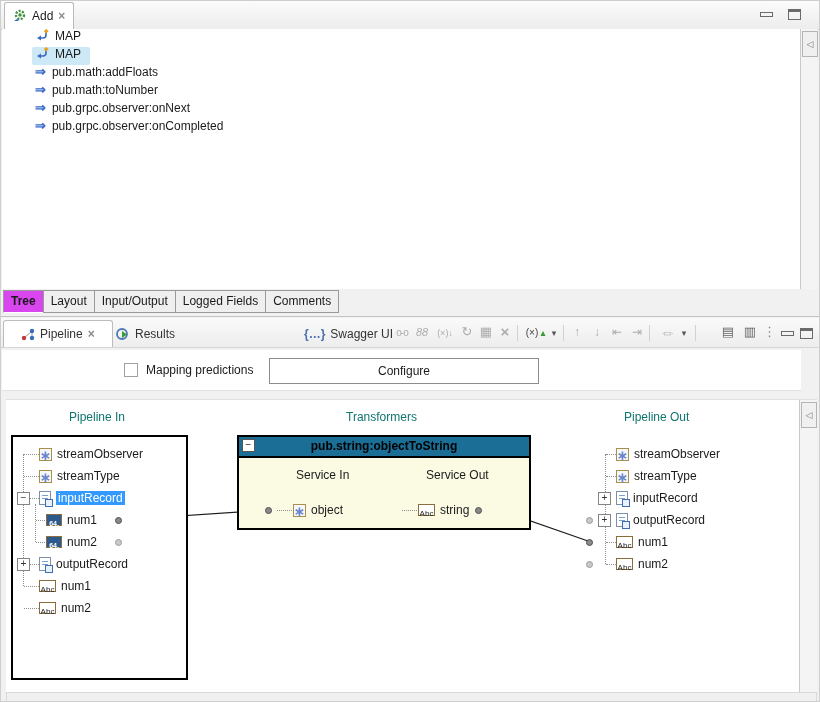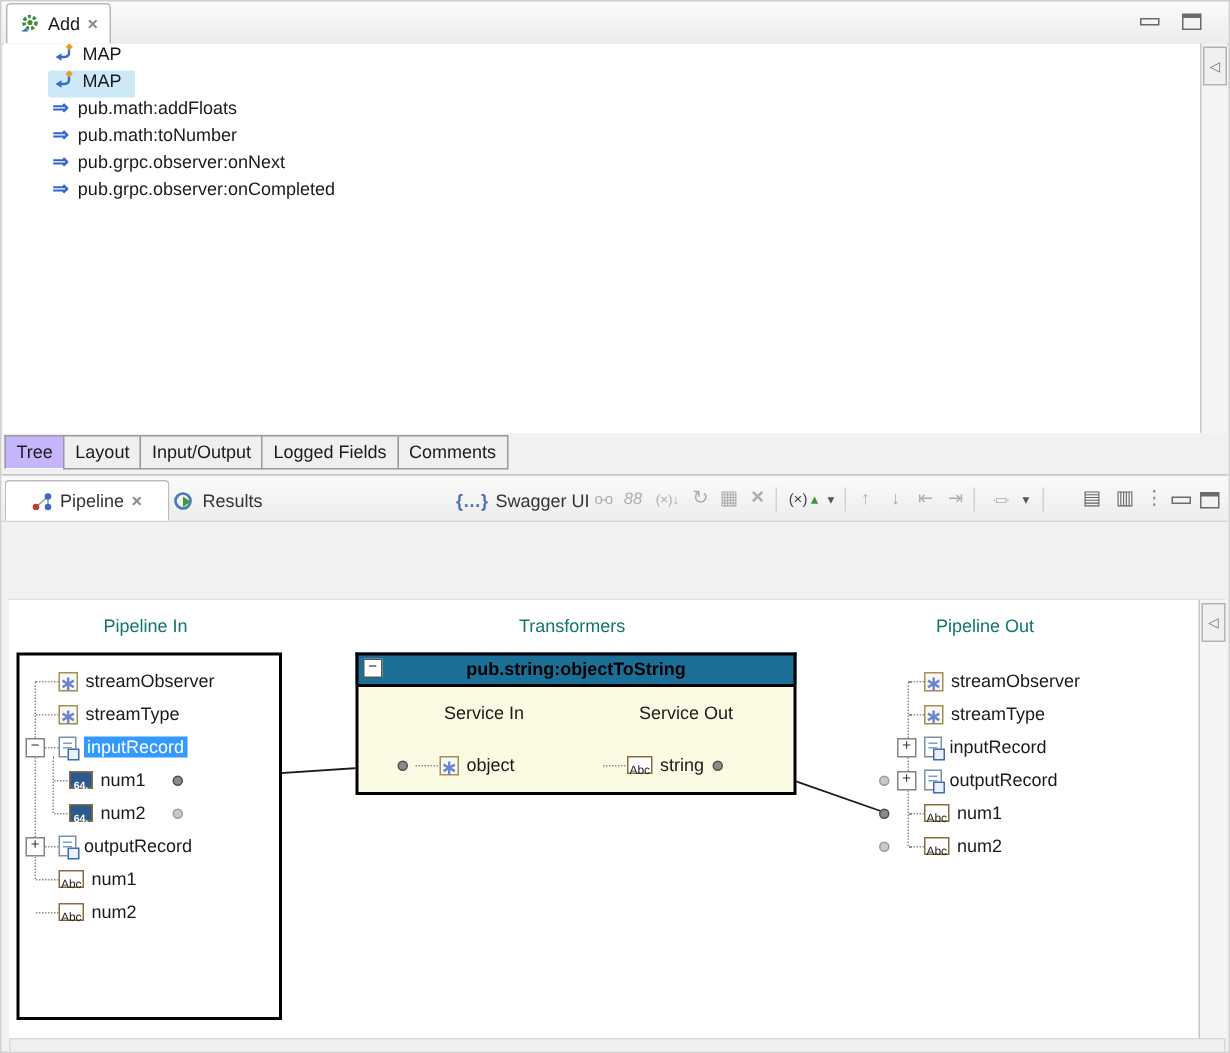--- a/index.html
+++ b/index.html
@@ -28,21 +28,21 @@
   .ic-doc::before{content:"";position:absolute;left:2px;top:3px;width:6px;height:1px;background:#7aa0c8;box-shadow:0 3px 0 #7aa0c8;}
   .ic-doc::after{content:"";position:absolute;right:-3px;bottom:-3px;width:6px;height:6px;background:#eaf1fa;border:1px solid #3d6db5;}
   .ic-f64{display:inline-block;width:16px;height:12px;background:#2d5a8e;border:1px solid #8a6d3b;box-sizing:border-box;text-align:center;}
   .ic-f64::before{content:"64.";color:#fff;font-weight:bold;font-size:7px;line-height:10px;}
   .ic-abc{display:inline-block;width:17px;height:12px;background:#fff;border:1px solid #8a6d3b;box-sizing:border-box;text-align:center;}
   .ic-abc::before{content:"Abc";color:#222;font-size:8px;line-height:10px;}
   
   .ed-bottombar{position:absolute;left:0;top:288px;right:0;height:24px;background:#f1f1f1;}
   .btab{display:inline-block;height:21px;line-height:21px;padding:0 7px;border:1px solid #9a9a9a;margin-right:-1px;
         background:#efefef;vertical-align:top;}
-  .btab.active{background:#c4b5fd;border-bottom-color:#fff;font-weight:normal;}
+  .btab.active{background:#d946ef;border-bottom-color:#fff;font-weight:bold;}
   
   .vw{position:absolute;left:0;top:315px;right:0;bottom:0;background:#f1f1f1;border-top:1px solid #c4c4c4;}
   .vw-tabbar{position:absolute;left:0;top:1px;right:0;height:29px;background:linear-gradient(#fafafa,#ededed);border-bottom:1px solid #d5d5d5;}
   .vtab{position:absolute;top:2px;height:27px;display:flex;align-items:center;gap:5px;padding:0 17px;box-sizing:border-box;color:#333;}
   .vtab.active{background:#fff;border:1px solid #bcbcbc;border-bottom:none;border-radius:3px 3px 0 0;}
   .tbi{position:absolute;top:6px;height:18px;line-height:16px;text-align:center;color:#adadad;font-size:12px;}
   .tbi.en{color:#444;}
   .tbsep{position:absolute;top:7px;width:1px;height:16px;background:#d2d2d2;}
   .g-link::before{content:"o-o";font-size:10px;letter-spacing:-1px;}
   .g-links2::before{content:"88";font-size:11px;font-style:italic;}
@@ -188,20 +188,25 @@
       <span class="tbi g-node" style="left:654px;width:24px;"></span>
       <span class="tbi g-caret" style="left:678px;width:10px;"></span>
       <span class="tbsep" style="left:694px;"></span>
       <span class="tbi g-lay1" style="left:718px;width:18px;"></span>
       <span class="tbi g-lay2" style="left:740px;width:18px;"></span>
       <span class="tbi g-dots" style="left:762px;width:12px;"></span>
       <div class="winctl-min abs" style="left:780px;top:13px;"></div>
       <div class="winctl-max abs" style="left:799px;top:10px;"></div>
     </div>
 
+    <div class="pred-row">
+      <span class="chk"></span>
+      <span class="abs" style="left:144px;top:13px;">Mapping predictions</span>
+      <div class="cfg-btn">Configure</div>
+    </div>
 
     <div class="canvas">
       <div class="colhdr" style="left:63px;">Pipeline In</div>
       <div class="colhdr" style="left:340px;">Transformers</div>
       <div class="colhdr" style="left:618px;">Pipeline Out</div>
 
       <svg class="maplines" width="811" height="293">
         <polyline points="113,120 263,110" fill="none" stroke="#1a1a1a" stroke-width="1.2"></polyline>
         <polyline points="478,110 502,113 582,141" fill="none" stroke="#1a1a1a" stroke-width="1.2"></polyline>
       </svg>

